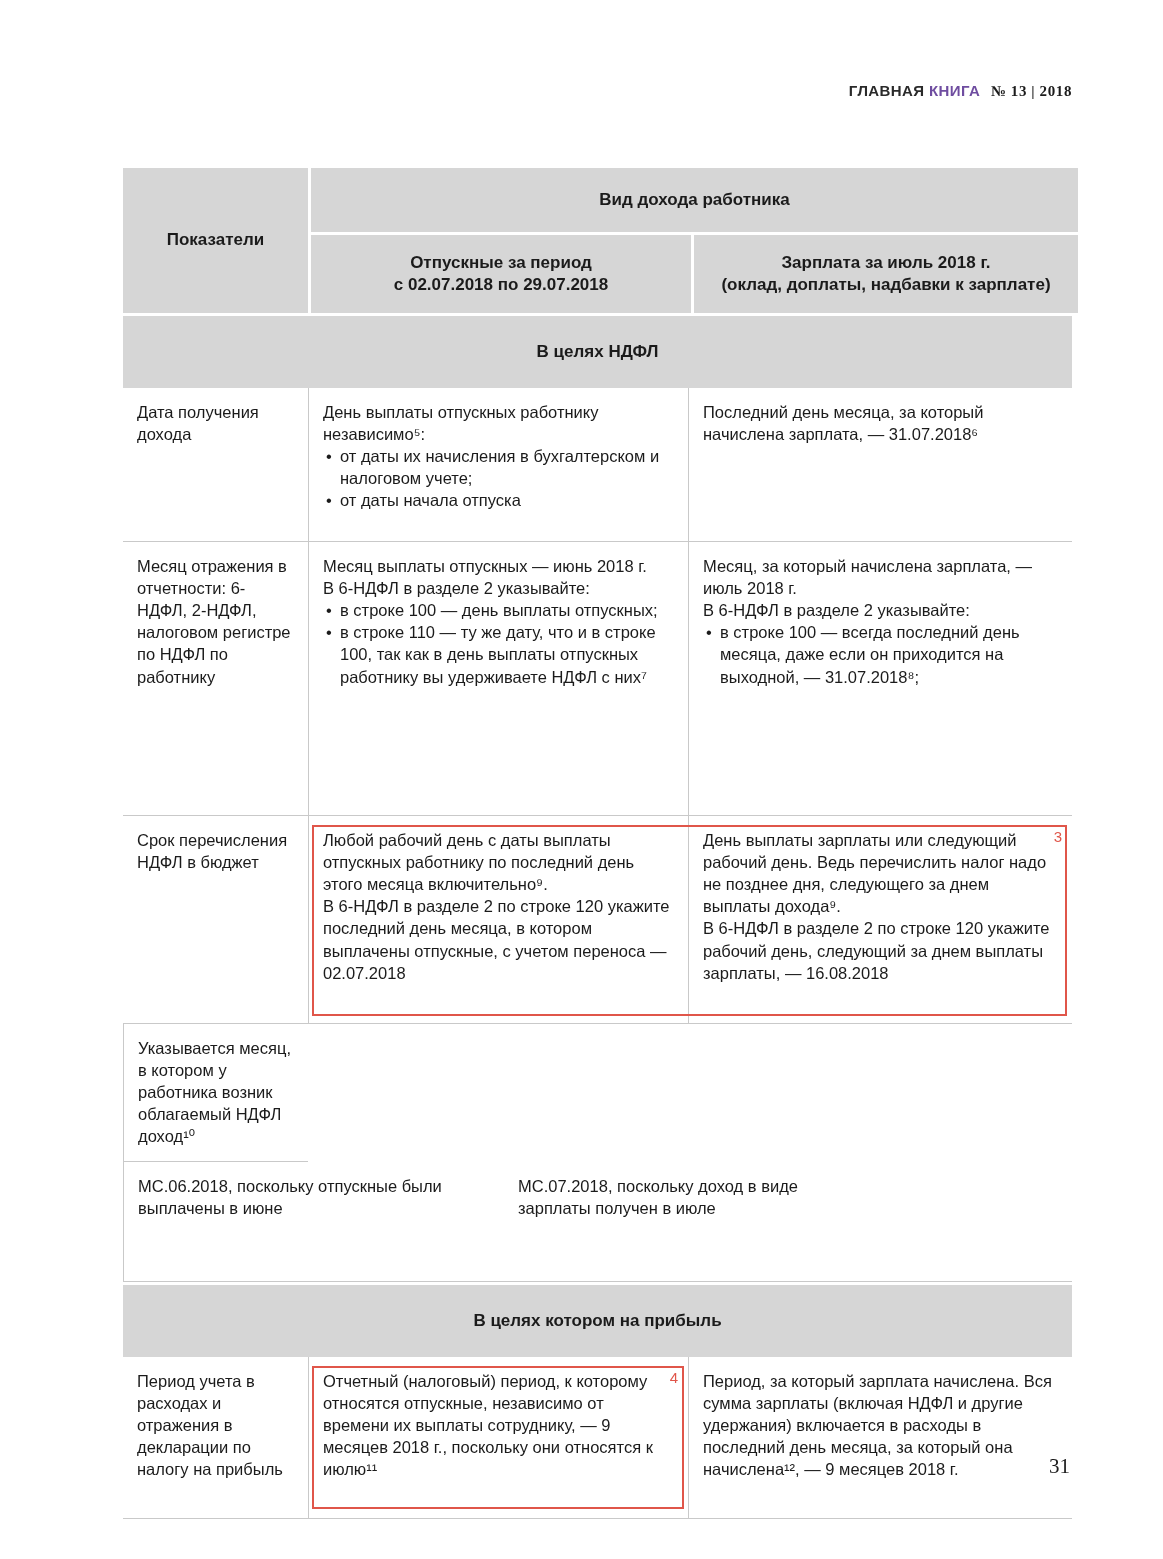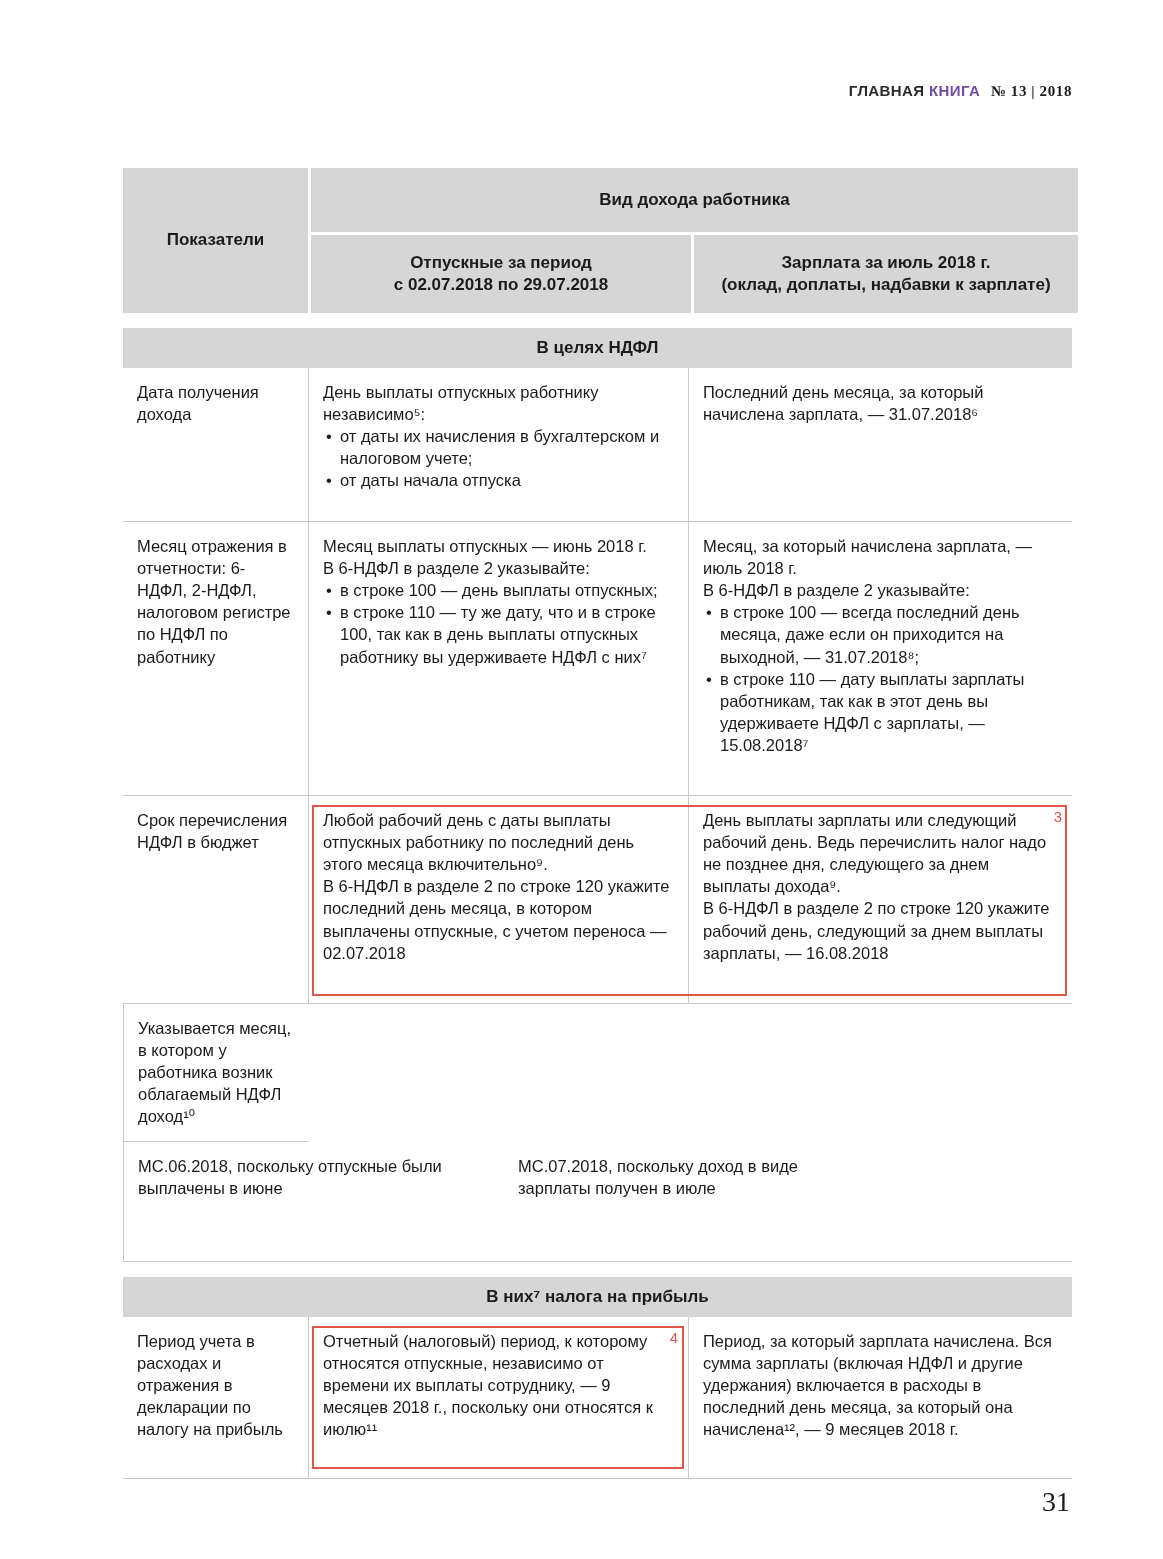--- a/index.html
+++ b/index.html
@@ -17,21 +17,21 @@
 
   
   .tbl { position:absolute; left:123px; top:168px; width:949px; }
   .thead { display:grid; grid-template-columns:185px 380px 384px; grid-template-rows:64px 78px; gap:3px; background:#ffffff; }
   .hcell { background:#d6d6d6; display:flex; align-items:center; justify-content:center; text-align:center;
            font-weight:bold; font-size:17px; line-height:1.32; padding:4px 10px; }
   .hc-ind { grid-row:1 / 3; grid-column:1; }
   .hc-type { grid-row:1; grid-column:2 / 4; }
   .pre { white-space:pre-line; }
 
-  .band { margin-top:15px; height:40px; background:#d6d6d6; display:flex; align-items:center; justify-content:center;
+  .band { margin-top:3px; height:72px; background:#d6d6d6; display:flex; align-items:center; justify-content:center;
           font-weight:bold; font-size:17px; }
 
   .trow { position:relative; display:grid; grid-template-columns:185px 380px 384px; border-bottom:1px solid #c9c9c9; background:#ffffff; }
   .cell { padding:13px 14px; font-size:16.5px; line-height:1.34; }
   .c2, .c3 { border-left:1px solid #c9c9c9; }
   .r1 { min-height:154px; } .r2 { min-height:274px; } .r3 { min-height:208px; } .r5 { min-height:162px; }
 
   .para { margin:0; }
   .bullet { position:relative; padding-left:17px; }
   .bullet::before { content:"\2022"; position:absolute; left:3px; top:0; }
@@ -44,21 +44,21 @@
   .r4right .cell { border-left:none; }
 
   
   .redbox { position:absolute; border:2px solid #e0564a; pointer-events:none; }
   .redbox-3 { left:189px; right:5px; top:9px; bottom:7px; }
   .redbox-4 { left:189px; right:388px; top:9px; bottom:9px; }
   .callout { position:absolute; color:#e0564a; font-size:15px; line-height:1; }
   .callout-3 { top:13px; right:10px; }
   .callout-4 { top:13px; right:394px; }
 
-  .pagenum { position:absolute; right:93px; top:1486px; font-family:"Liberation Serif","DejaVu Serif",serif; font-size:28px; color:#1b1b1b; }
+  .pagenum { position:absolute; right:93px; top:1454px; font-family:"Liberation Serif","DejaVu Serif",serif; font-size:21px; color:#1b1b1b; }
 </style>
 </head>
 <body>
 
 <div class="page">
 
   <div class="masthead">
     <span class="brand-black">ГЛАВНАЯ</span>
     <span class="brand-purple">КНИГА</span>
     <span class="issue">№ 13 | 2018</span>
@@ -92,21 +92,20 @@
       <div class="cell c2">
         <div class="para">Месяц выплаты отпускных — июнь 2018 г.</div>
         <div class="para">В 6-НДФЛ в разделе 2 указывайте:</div>
         <div class="bullet">в строке 100 — день выплаты отпускных;</div>
         <div class="bullet">в строке 110 — ту же дату, что и в строке 100, так как в день выплаты отпускных работнику вы удерживаете НДФЛ с них⁷</div>
       </div>
       <div class="cell c3">
         <div class="para">Месяц, за который начислена зарплата, — июль 2018 г.</div>
         <div class="para">В 6-НДФЛ в разделе 2 указывайте:</div>
         <div class="bullet">в строке 100 — всегда последний день месяца, даже если он приходится на выходной, — 31.07.2018⁸;</div>
-        <div class="bullet">в строке 110 — дату выплаты зарплаты работникам, так как в этот день вы удерживаете НДФЛ с зарплаты, — 15.08.2018⁷</div>
       </div>
     </div>
 
     <div class="trow r3">
       <div class="cell c1">Срок перечисления НДФЛ в бюджет</div>
       <div class="cell c2">
         <div class="para">Любой рабочий день с даты выплаты отпускных работнику по последний день этого месяца включительно⁹.</div>
         <div class="para">В 6-НДФЛ в разделе 2 по строке 120 укажите последний день месяца, в котором выплачены отпускные, с учетом переноса — 02.07.2018</div>
       </div>
       <div class="cell c3">
@@ -120,21 +119,21 @@
     <div class="trow" style="grid-template-columns:185px 764px;">
       <div class="r4right">
         <div class="r4span cell">Указывается месяц, в котором у работника возник облагаемый НДФЛ доход¹⁰</div>
         <div class="r4bottom">
           <div class="cell">МС.06.2018, поскольку отпускные были выплачены в июне</div>
           <div class="cell cdiv">МС.07.2018, поскольку доход в виде зарплаты получен в июле</div>
         </div>
       </div>
     </div>
 
-    <div class="band">В них⁷ налога на прибыль</div>
+    <div class="band">В целях котором на прибыль</div>
 
     <div class="trow r5">
       <div class="cell c1">Период учета в расходах и отражения в декларации по налогу на прибыль</div>
       <div class="cell c2">Отчетный (налоговый) период, к которому относятся отпускные, независимо от времени их выплаты сотруднику, — 9 месяцев 2018 г., поскольку они относятся к июлю¹¹</div>
       <div class="cell c3">Период, за который зарплата начислена. Вся сумма зарплаты (включая НДФЛ и другие удержания) включается в расходы в последний день месяца, за который она начислена¹², — 9 месяцев 2018 г.</div>
       <div class="redbox redbox-4"></div>
       <div class="callout callout-4">4</div>
     </div>
 
   </div>

